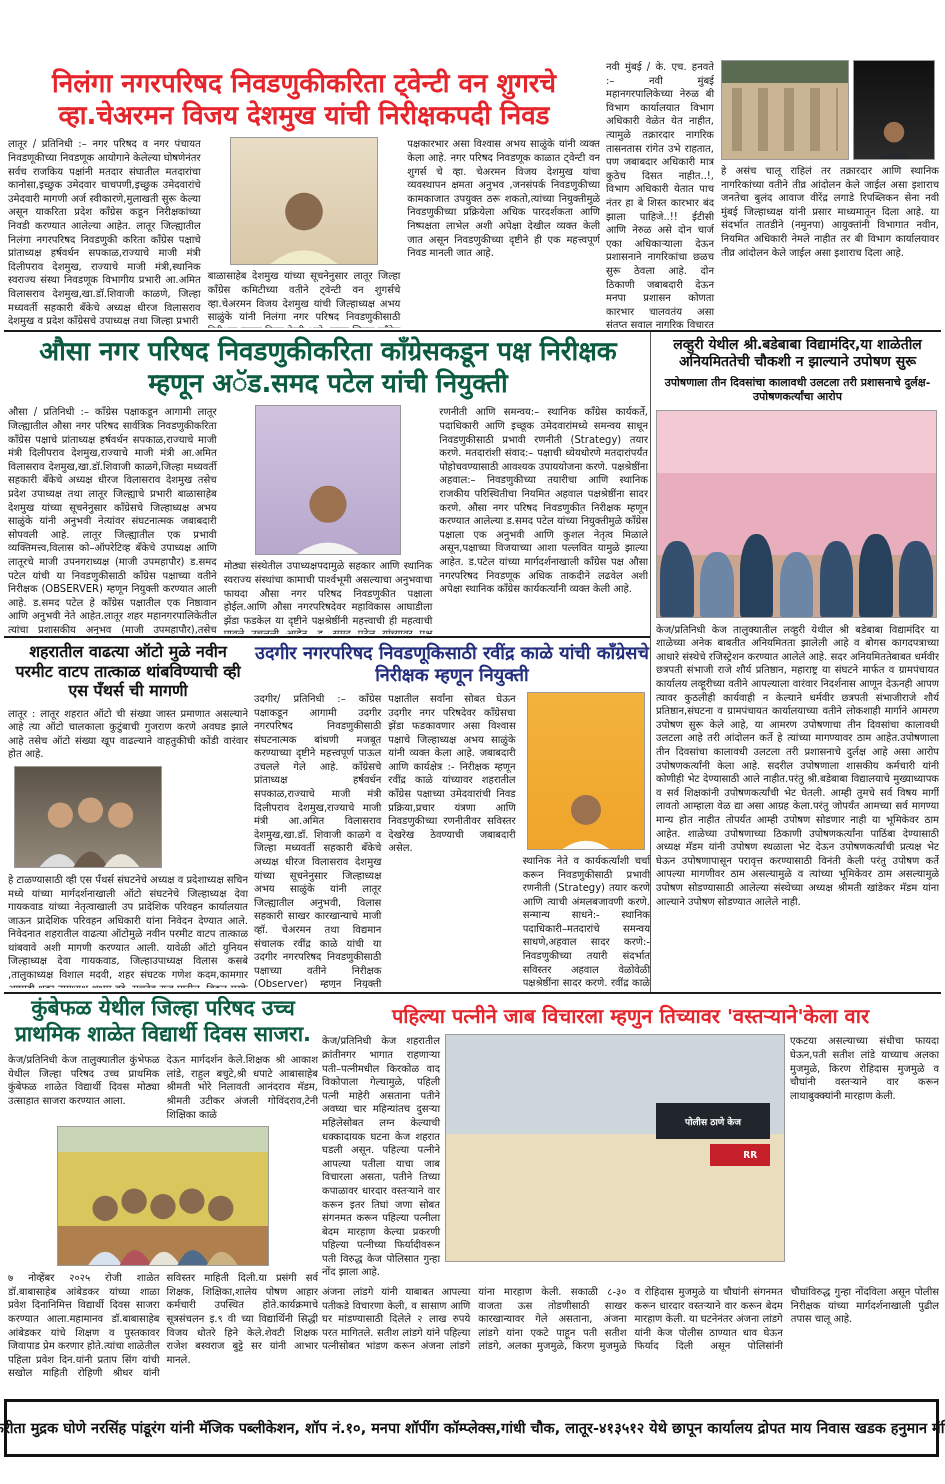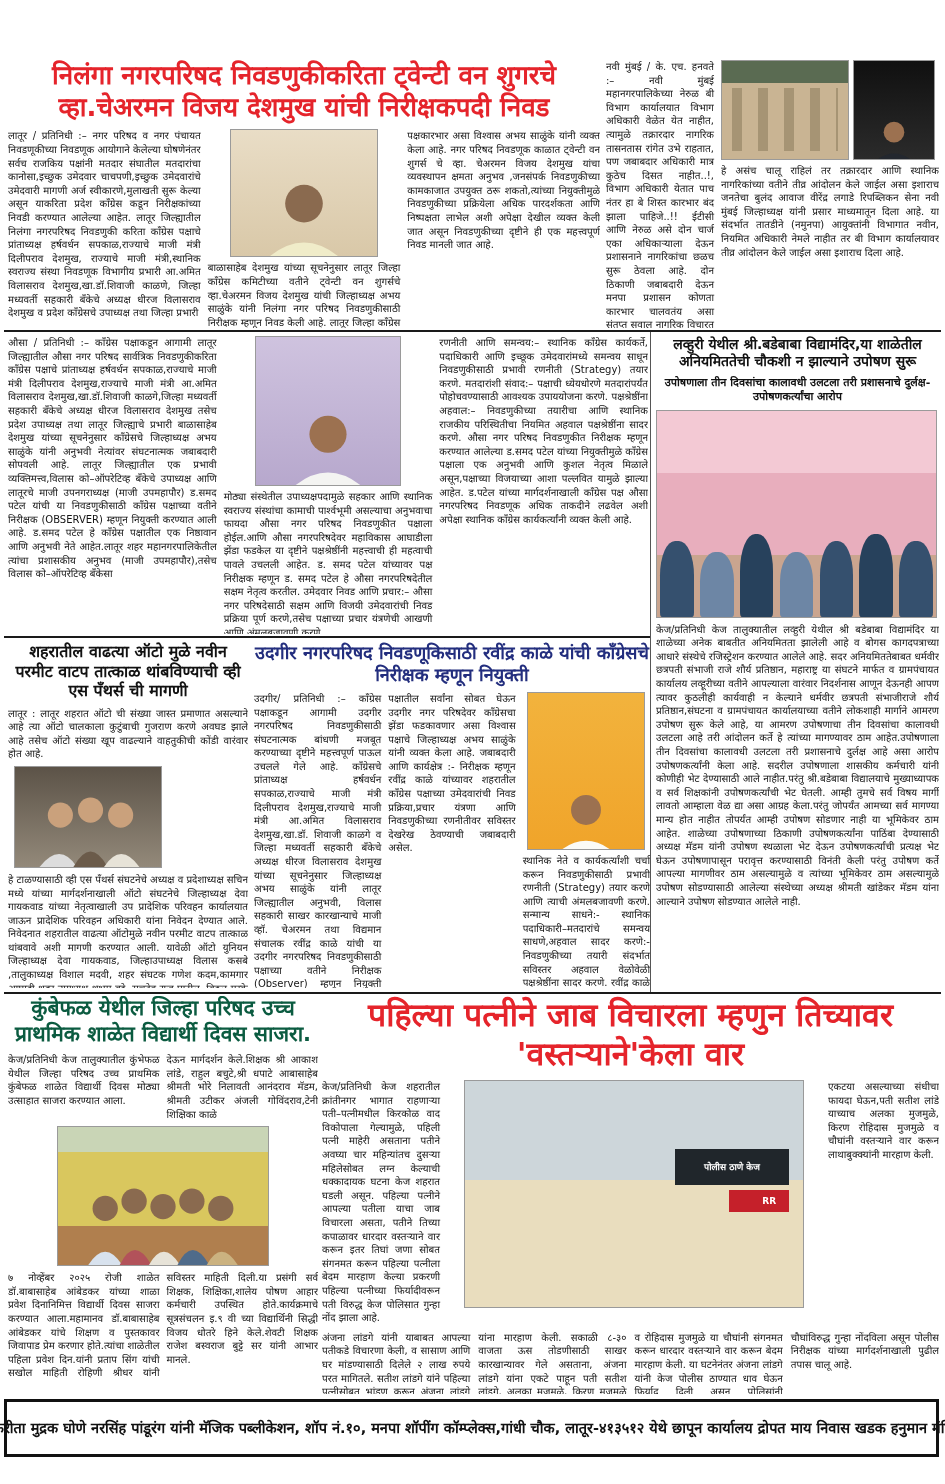--- a/index.html
+++ b/index.html
@@ -16,21 +16,21 @@
   .hdr-city{position:absolute;left:455px;top:31px;width:210px;text-align:center;color:#fff;font-weight:bold;font-size:19px;}
   .hdr-date{position:absolute;left:665px;top:32px;width:250px;text-align:center;color:#fff;font-weight:bold;font-size:16px;}
   .pg-circle{position:absolute;right:6px;top:6px;width:44px;height:44px;border-radius:50%;background:#e41d25;
              display:flex;align-items:center;justify-content:center;}
   .pg-circle span{color:#fff;font-weight:bold;font-size:24px;}
   
   .rule{position:absolute;background:#1a1a1a;}
   
   .art{position:absolute;overflow:hidden;}
   .hl{font-weight:bold;text-align:center;margin:0 0 6px 0;line-height:1.22;}
-  .hl-red{color:#e5242b;}
+  .hl-red{color:#e5242b;margin-top:8px;}
   .hl-grn{color:#0b5b40;}
   .hl-nvy{color:#232e7e;}
   .hl-blk{color:#111;}
   .sub{font-weight:bold;text-align:center;color:#111;line-height:1.25;margin:2px 0 6px 0;}
   .cols{display:flex;gap:7px;}
   .col{flex:1;text-align:justify;font-size:10px;line-height:1.36;color:#141414;word-break:break-word;}
   .body-t{text-align:justify;font-size:10px;line-height:1.36;color:#141414;word-break:break-word;}
   
   .ph{position:relative;border:1px solid #9a9a9a;overflow:hidden;box-sizing:border-box;}
   .ph svg{position:absolute;bottom:-6%;left:50%;transform:translateX(-50%);width:86%;}
@@ -104,20 +104,21 @@
                 <path d="M16 70 Q50 36 84 70 Z" fill="#23272e"></path>
               </svg>
           </div>
         </div>
         <div class="col">हे असंच चालू राहिलं तर तक्रारदार आणि स्थानिक नागरिकांच्या वतीने तीव्र आंदोलन केले जाईल असा इशाराच जनतेचा बुलंद आवाज वीरेंद्र लगाडे रिपब्लिकन सेना नवी मुंबई जिल्हाध्यक्ष यांनी प्रसार माध्यमातून दिला आहे. या संदर्भात तातडीने (नमुनपा) आयुक्तांनी विभागात नवीन, नियमित अधिकारी नेमले नाहीत तर बी विभाग कार्यालयावर तीव्र आंदोलन केले जाईल असा इशाराच दिला आहे.</div>
       </div>
     </div>
   </div>
 
   <div class="art" style="left:8px;top:336px;width:640px;height:298px;">
+    <h2 class="hl hl-grn" style="font-size:26px;">औसा नगर परिषद निवडणुकीकरिता काँग्रेसकडून पक्ष निरीक्षक म्हणून अॅड.समद पटेल यांची नियुक्ती</h2>
     <div class="cols">
       <div class="col">औसा / प्रतिनिधी :– काँग्रेस पक्षाकडून आगामी लातूर जिल्ह्यातील औसा नगर परिषद सार्वत्रिक निवडणुकीकरिता काँग्रेस पक्षाचे प्रांताध्यक्ष हर्षवर्धन सपकाळ,राज्याचे माजी मंत्री दिलीपराव देशमुख,राज्याचे माजी मंत्री आ.अमित विलासराव देशमुख,खा.डॉ.शिवाजी काळगे,जिल्हा मध्यवर्ती सहकारी बँकेचे अध्यक्ष धीरज विलासराव देशमुख तसेच प्रदेश उपाध्यक्ष तथा लातूर जिल्ह्याचे प्रभारी बाळासाहेब देशमुख यांच्या सूचनेनुसार काँग्रेसचे जिल्हाध्यक्ष अभय साळुंके यांनी अनुभवी नेत्यांवर संघटनात्मक जबाबदारी सोपवली आहे. लातूर जिल्ह्यातील एक प्रभावी व्यक्तिमत्त्व,विलास को–ऑपरेटिव्ह बँकेचे उपाध्यक्ष आणि लातूरचे माजी उपनगराध्यक्ष (माजी उपमहापौर) ड.समद पटेल यांची या निवडणुकीसाठी काँग्रेस पक्षाच्या वतीने निरीक्षक (OBSERVER) म्हणून नियुक्ती करण्यात आली आहे. ड.समद पटेल हे काँग्रेस पक्षातील एक निष्ठावान आणि अनुभवी नेते आहेत.लातूर शहर महानगरपालिकेतील त्यांचा प्रशासकीय अनुभव (माजी उपमहापौर),तसेच विलास को–ऑपरेटिव्ह बँकेसा</div>
       <div style="flex:1;">
         <div class="ph ph-samad" style="width:146px;height:150px;margin:0 auto 4px auto;">
           <svg viewBox="0 0 100 70">
               <circle cx="50" cy="22" r="15" fill="#9c7150"></circle>
               <path d="M16 70 Q50 36 84 70 Z" fill="#f4f4f2"></path>
             </svg>
         </div>
         <div class="col">मोठ्या संस्थेतील उपाध्यक्षपदामुळे सहकार आणि स्थानिक स्वराज्य संस्थांचा कामाची पार्श्वभूमी असल्याचा अनुभवाचा फायदा औसा नगर परिषद निवडणुकीत पक्षाला होईल.आणि औसा नगरपरिषदेवर महाविकास आघाडीला झेंडा फडकेल या दृष्टीने पक्षश्रेष्ठींनी महत्त्वाची ही महत्वाची पावले उचलली आहेत. ड. समद पटेल यांच्यावर पक्ष निरीक्षक म्हणून ड. समद पटेल हे औसा नगरपरिषदेतील सक्षम नेतृत्व करतील. उमेदवार निवड आणि प्रचार:– औसा नगर परिषदेसाठी सक्षम आणि विजयी उमेदवारांची निवड प्रक्रिया पूर्ण करणे,तसेच पक्षाच्या प्रचार यंत्रणेची आखणी आणि अंमलबजावणी करणे.</div>
@@ -193,22 +194,22 @@
           <path d="M24 70 Q34 44 46 70Z" fill="#b2525a"></path>
           <path d="M40 70 Q50 46 62 70Z" fill="#e7e3d8"></path>
           <path d="M56 70 Q66 44 78 70Z" fill="#4f6b8a"></path>
           <path d="M72 70 Q82 46 94 70Z" fill="#cbb280"></path>
         </svg>
     </div>
     <div class="body-t" style="column-count:2;column-gap:7px;">७ नोव्हेंबर २०२५ रोजी शाळेत डॉ.बाबासाहेब आंबेडकर यांच्या शाळा प्रवेश दिनानिमित्त विद्यार्थी दिवस साजरा करण्यात आला.महामानव डॉ.बाबासाहेब आंबेडकर यांचे शिक्षण व पुस्तकावर जिवापाड प्रेम करणार होते.त्यांचा शाळेतील पहिला प्रवेश दिन.यांनी प्रताप सिंग यांची सखोल माहिती रोहिणी श्रीधर यांनी सविस्तर माहिती दिली.या प्रसंगी सर्व शिक्षक, शिक्षिका,शालेय पोषण आहार कर्मचारी उपस्थित होते.कार्यक्रमाचे सूत्रसंचलन इ.९ वी च्या विद्यार्थिनी सिद्धी विजय धोतरे हिने केले.शेवटी शिक्षक राजेश बस्वराज बुट्टे सर यांनी आभार मानले.</div>
   </div>
 
   <div class="art" style="left:322px;top:996px;width:617px;height:398px;">
-    <h2 class="hl hl-red" style="font-size:32px;">पहिल्या पत्नीने जाब विचारला म्हणुन तिच्यावर  'वस्तऱ्याने'केला वार</h2>
-    <div style="display:flex;gap:24px;">
+    <h2 class="hl hl-red" style="font-size:20px;">पहिल्या पत्नीने जाब विचारला म्हणुन तिच्यावर  'वस्तऱ्याने'केला वार</h2>
+    <div style="display:flex;gap:5px;">
       <div class="col" style="flex:0 0 118px;">केज/प्रतिनिधी केज शहरातील क्रांतीनगर भागात राहणाऱ्या पती–पत्नीमधील किरकोळ वाद विकोपाला गेल्यामुळे, पहिली पत्नी माहेरी असताना पतीने अवघ्या चार महिन्यांतच दुसऱ्या महिलेसोबत लग्न केल्याची धक्कादायक घटना केज शहरात घडली असून. पहिल्या पत्नीने आपल्या पतीला याचा जाब विचारला असता, पतीने तिच्या कपाळावर धारदार वस्तऱ्याने वार करून इतर तिघां जणा सोबत संगनमत करून पहिल्या पत्नीला बेदम मारहाण केल्या प्रकरणी पहिल्या पत्नीच्या फिर्यादीवरून पती विरुद्ध केज पोलिसात गुन्हा नोंद झाला आहे.</div>
       <div class="ph ph-police" style="flex:0 0 340px;height:228px;">
         <div class="sign">पोलीस ठाणे केज</div>
         <div class="rrbox">RR</div>
       </div>
       <div class="col">एकटया असल्याच्या संधीचा फायदा घेऊन,पती सतीश लांडे याच्याच अलका मुजमुळे, किरण रोहिदास मुजमुळे व चौघांनी वस्तऱ्याने वार करून लाथाबुक्क्यांनी मारहाण केली.</div>
     </div>
     <div class="body-t" style="column-count:4;column-gap:8px;margin-top:6px;">अंजना लांडगे यांनी याबाबत आपल्या पतीकडे विचारणा केली, व सासाण आणि घर मांडण्यासाठी दिलेले २ लाख रुपये परत मागितले. सतीश लांडगे यांने पहिल्या पत्नीसोबत भांडण करून अंजना लांडगे यांना मारहाण केली. सकाळी ८-३० वाजता ऊस तोडणीसाठी साखर कारखान्यावर गेले असताना, अंजना लांडगे यांना एकटे पाहून पती सतीश लांडगे, अलका मुजमुळे, किरण मुजमुळे व रोहिदास मुजमुळे या चौघांनी संगनमत करून धारदार वस्तऱ्याने वार करून बेदम मारहाण केली. या घटनेनंतर अंजना लांडगे यांनी केज पोलीस ठाण्यात धाव घेऊन फिर्याद दिली असून पोलिसांनी चौघांविरुद्ध गुन्हा नोंदविला असून पोलीस निरीक्षक यांच्या मार्गदर्शनाखाली पुढील तपास चालू आहे.</div>
   </div>
 

